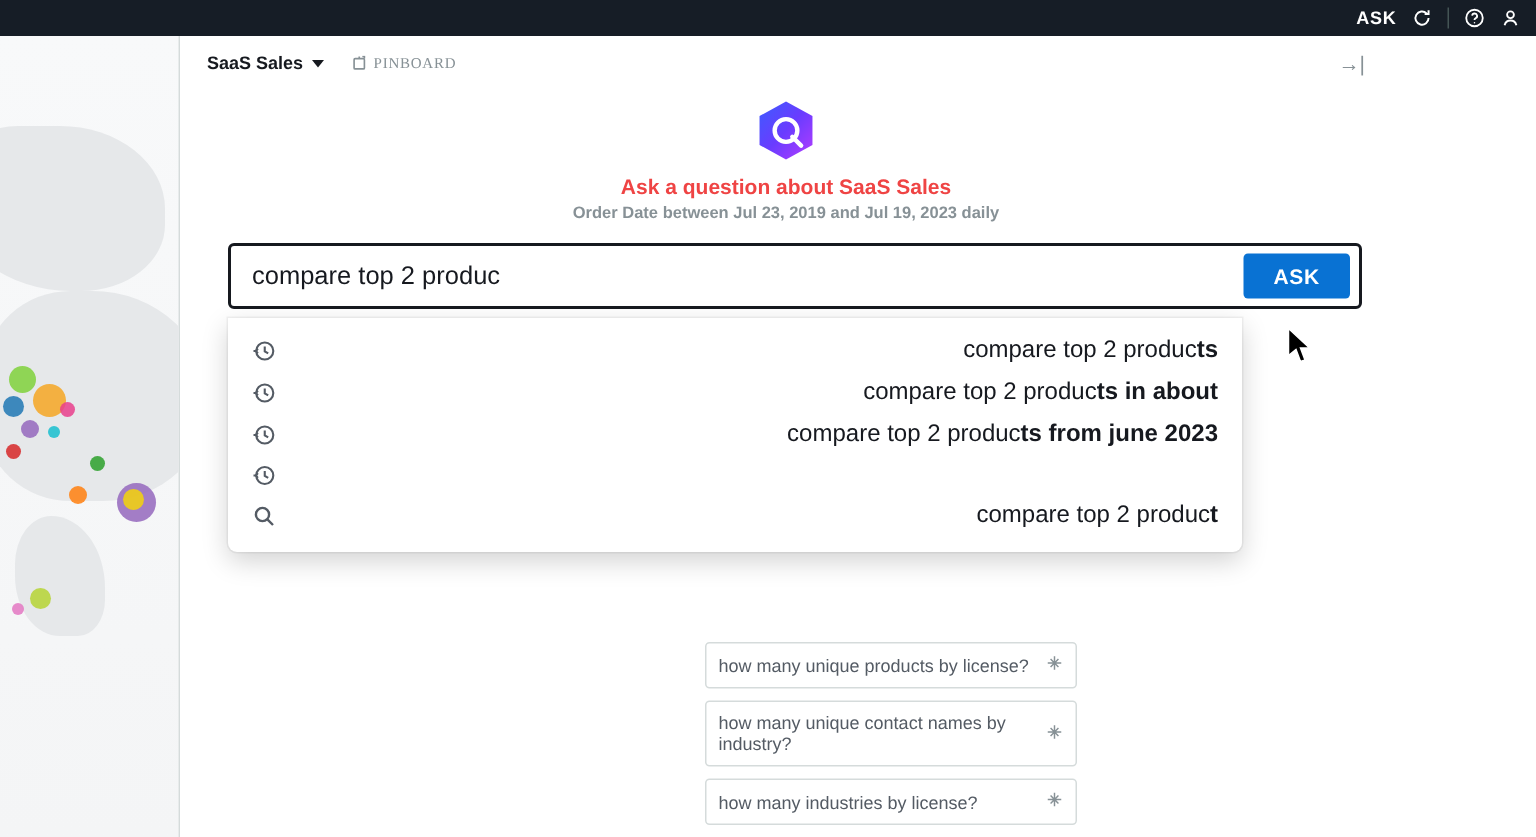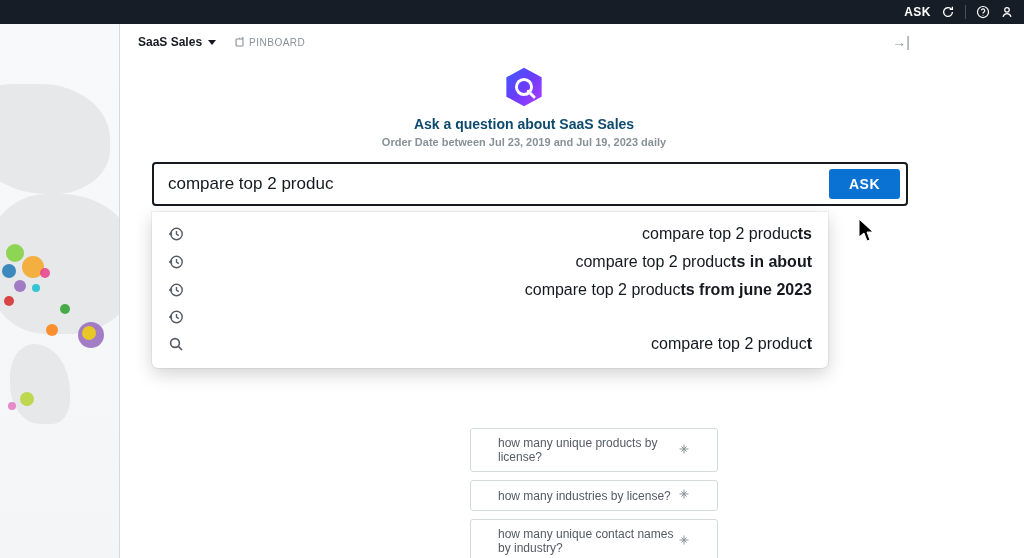--- a/index.html
+++ b/index.html
@@ -14,44 +14,44 @@
 
   
   .map-strip { position: absolute; left: 0; top: 0; width: 120px; height: 100%; background: linear-gradient(#f8f9fa,#f4f5f6); border-right: 1px solid #d5dbdb; overflow: hidden; }
   .landmass { position: absolute; background: #e6e8ea; border-radius: 30% 50% 40% 55%; }
   .bubble { position: absolute; border-radius: 50%; opacity: .85; }
 
   .main { position: absolute; left: 120px; right: 0; top: 0; bottom: 0; background: #fff; }
 
   .main-header { display: flex; align-items: center; gap: 18px; padding: 10px 18px 4px; font-size: 12px; color: #545b64; }
   .topic-select { display: inline-flex; align-items: center; gap: 6px; font-weight: 600; color: #16191f; cursor: pointer; }
-  .pinboard { display: inline-flex; align-items: center; gap: 4px; color: #879196; text-transform: uppercase; letter-spacing: .5px; font-size: 10px; cursor: pointer; }
+  .pinboard { display: inline-flex; align-items: center; gap: 4px; color: #879196; text-transform: uppercase; letter-spacing: .5px; font-size: 10px; cursor: pointer; font-family: Liberation Serif, serif; }
   .collapse-btn { margin-left: auto; color: #879196; cursor: pointer; font-size: 14px; }
 
   .hero { text-align: center; margin-top: 12px; }
   .hex { width: 42px; height: 42px; margin: 0 auto 8px; display: flex; align-items: center; justify-content: center; }
   .hex svg { width: 42px; height: 42px; }
-  .hero h2 { font-size: 14px; font-weight: 600; color: #0c4a6e; }
+  .hero h2 { font-size: 14px; font-weight: 600; color: #ef4444; }
   .hero .subtitle { font-size: 11px; color: #879196; margin-top: 4px; font-weight: bold; }
 
   .ask-wrap { position: relative; margin: 14px 20px 0; padding-left: 12px; }
   .ask-bar { display: flex; align-items: center; border: 2px solid #16191f; border-radius: 4px; height: 44px; background: #fff; padding: 0 6px 0 14px; }
   .ask-input { flex: 1; border: none; outline: none; font-size: 17px; color: #16191f; background: transparent; }
   .ask-input::placeholder { color: #879196; }
   .ask-btn { background: #0972d3; color: #fff; border: none; border-radius: 3px; padding: 7px 20px; font-size: 14px; font-weight: 700; letter-spacing: .5px; cursor: pointer; }
 
   .suggest { position: absolute; left: 12px; right: 80px; top: 50px; background: #fff; border-radius: 0 0 6px 6px; box-shadow: 0 6px 18px rgba(0,0,0,.18), 0 0 0 1px rgba(0,0,0,.05); padding: 8px 0 10px; z-index: 5; }
   .suggest-row { display: flex; align-items: center; gap: 12px; padding: 5px 16px; font-size: 16px; color: #16191f; cursor: pointer; justify-content: space-between; }
   .suggest-row .si { width: 16px; height: 16px; color: #545b64; flex-shrink: 0; display: inline-flex; }
   .suggest-row b { font-weight: 700; }
 
   .cursor { position: absolute; left: 858px; top: 194px; z-index: 10; pointer-events: none; }
 
   .example-list { position: absolute; left: 350px; right: 210px; top: 404px; display: flex; flex-direction: column; gap: 8px; }
-  .example-row { border: 1px solid #d5dbdb; border-radius: 3px; padding: 7px 27px; font-size: 12px; color: #545b64; display: flex; align-items: center; cursor: pointer; background: #fff; }
+  .example-row { border: 1px solid #d5dbdb; border-radius: 3px; padding: 7px 8px; font-size: 12px; color: #545b64; display: flex; align-items: center; cursor: pointer; background: #fff; }
   .example-row .spark { margin-left: auto; color: #879196; }
 
   .caret-down { width:0;height:0;border-left:4px solid transparent;border-right:4px solid transparent;border-top:5px solid #16191f; display:inline-block;}
 </style>
 </head>
 <body>
 
 <div class="topbar">
   <span class="ask-label">ASK</span>
   <span class="icon">
@@ -191,27 +191,27 @@
     </div>
 
     <div class="example-list" id="examples">
         <div class="example-row">
           <span>how many unique products by license?</span>
           <span class="spark"><svg width="12" height="12" viewBox="0 0 16 16" fill="none" stroke="currentColor" stroke-width="1.3">
               <path d="M8 2v12M2 8h12M4.5 4.5l7 7M11.5 4.5l-7 7"></path>
             </svg></span>
         </div>
         <div class="example-row">
+          <span>how many unique contact names by industry?</span>
+          <span class="spark"><svg width="12" height="12" viewBox="0 0 16 16" fill="none" stroke="currentColor" stroke-width="1.3">
+              <path d="M8 2v12M2 8h12M4.5 4.5l7 7M11.5 4.5l-7 7"></path>
+            </svg></span>
+        </div>
+        <div class="example-row">
           <span>how many industries by license?</span>
-          <span class="spark"><svg width="12" height="12" viewBox="0 0 16 16" fill="none" stroke="currentColor" stroke-width="1.3">
-              <path d="M8 2v12M2 8h12M4.5 4.5l7 7M11.5 4.5l-7 7"></path>
-            </svg></span>
-        </div>
-        <div class="example-row">
-          <span>how many unique contact names by industry?</span>
           <span class="spark"><svg width="12" height="12" viewBox="0 0 16 16" fill="none" stroke="currentColor" stroke-width="1.3">
               <path d="M8 2v12M2 8h12M4.5 4.5l7 7M11.5 4.5l-7 7"></path>
             </svg></span>
         </div>
         <div class="example-row">
           <span>how many contact names by segment?</span>
           <span class="spark"><svg width="12" height="12" viewBox="0 0 16 16" fill="none" stroke="currentColor" stroke-width="1.3">
               <path d="M8 2v12M2 8h12M4.5 4.5l7 7M11.5 4.5l-7 7"></path>
             </svg></span>
         </div>

